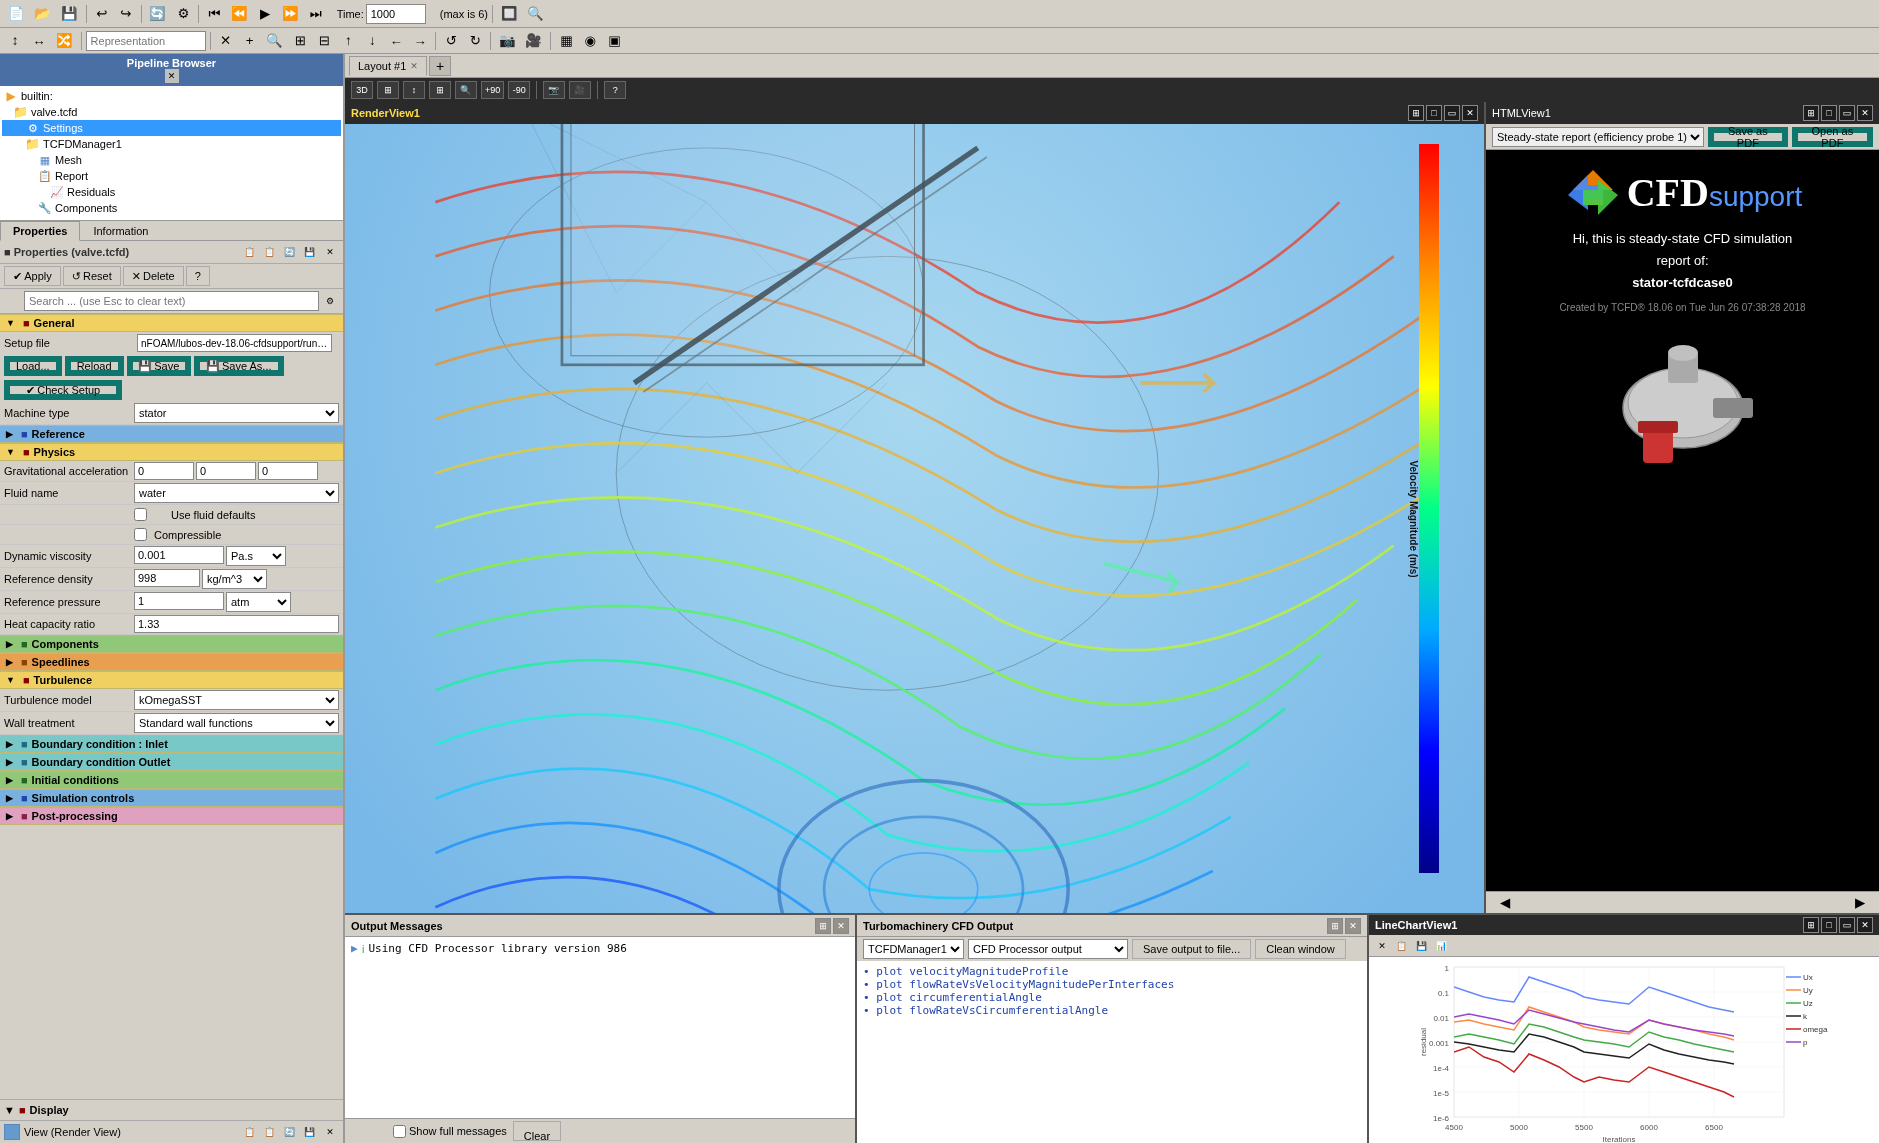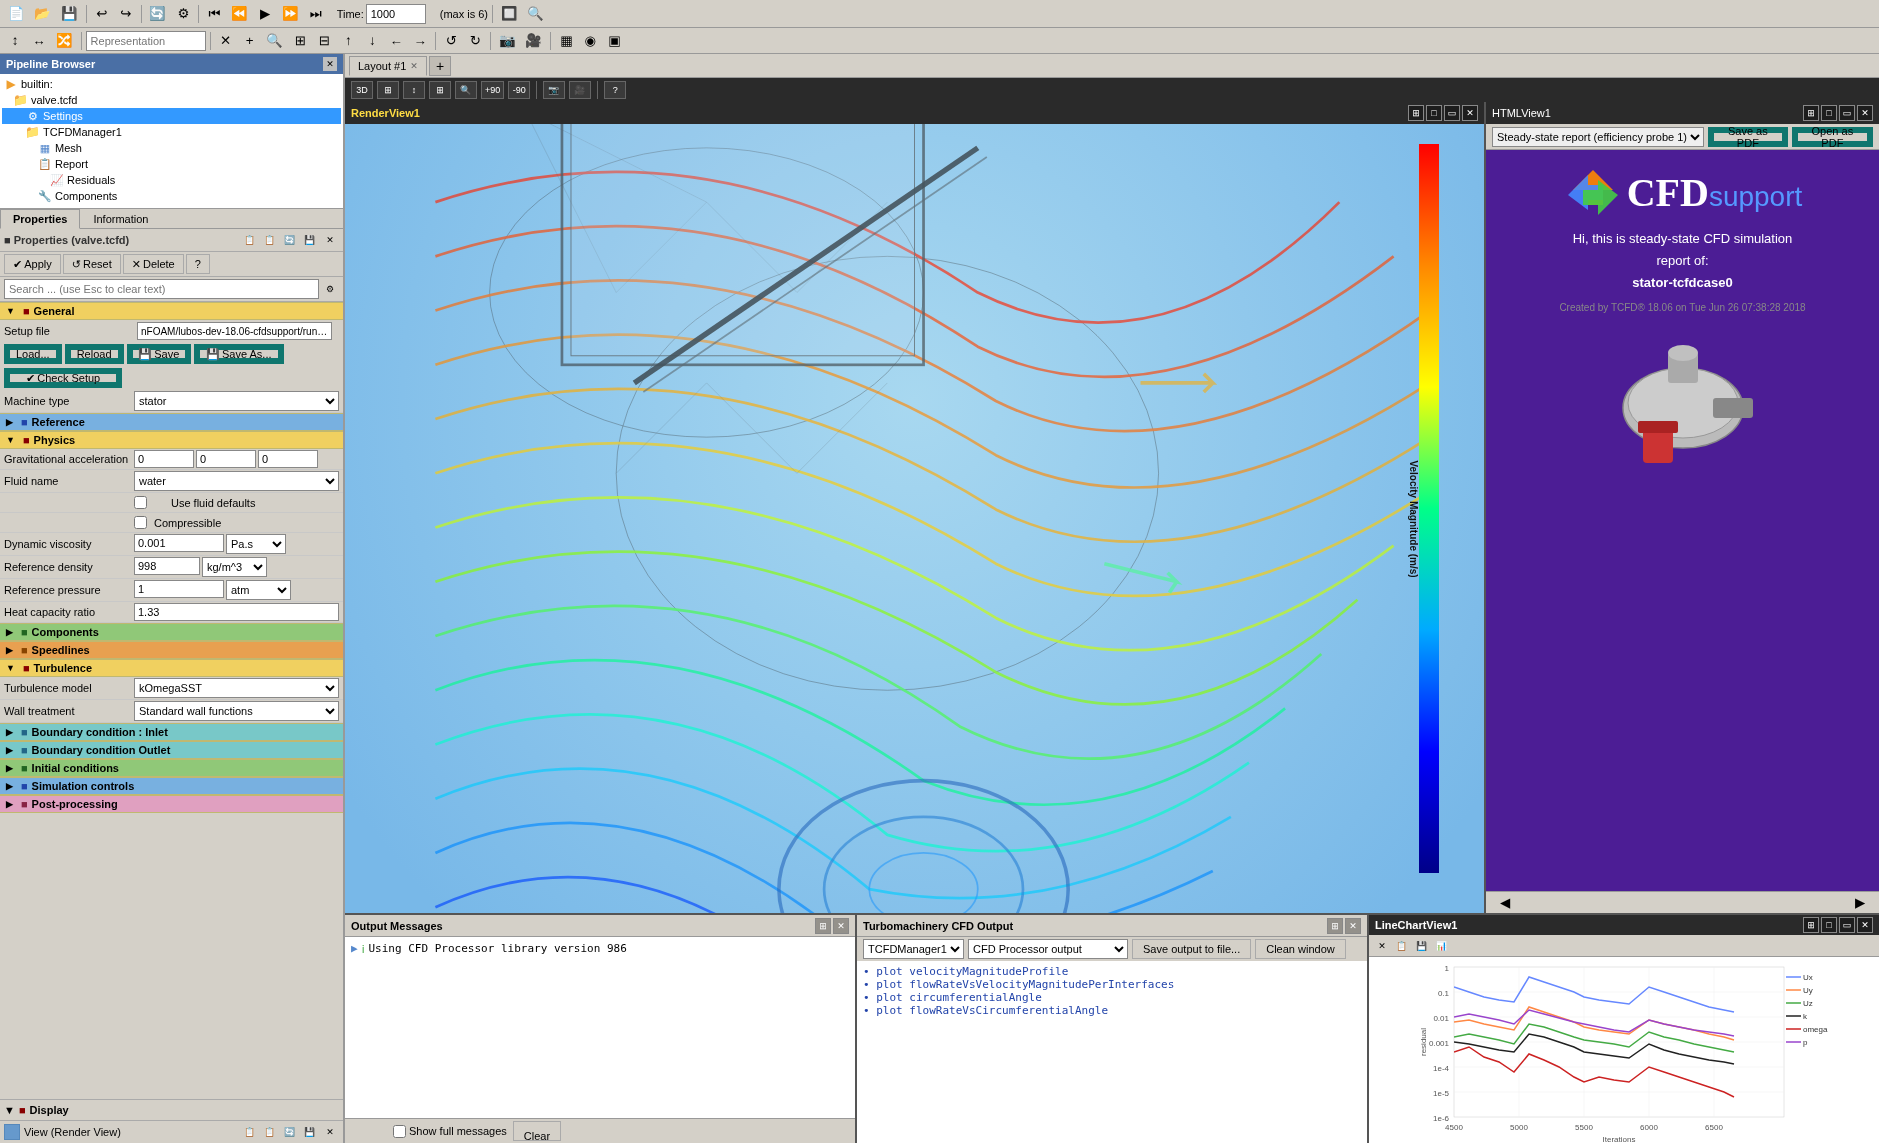--- a/index.html
+++ b/index.html
@@ -11,37 +11,37 @@
     .tb-btn { background: #d4d0c8; border: 1px solid transparent; padding: 1px 3px; cursor: pointer; display: inline-flex; align-items: center; justify-content: center; min-width: 22px; height: 22px; }
     .tb-sep { width: 1px; height: 18px; background: #999; margin: 0 2px; }
     .tb-input { height: 20px; border: 1px solid #888; padding: 0 4px; background: white; font-size: 11px; }
 
     
     .main-layout { display: flex; height: calc(1143px - 54px); }
 
     
     .left-panel { width: 345px; min-width: 345px; background: #d4d0c8; border-right: 2px solid #999; display: flex; flex-direction: column; }
 
-    .pipeline-header { background: #4a6fa5; color: white; padding: 3px 6px; font-weight: bold; font-size: 11px; display: flex; align-items: center; justify-content: space-between; }
+    .pipeline-header { background: #4a6fa5; color: white; padding: 3px 6px; font-weight: bold; font-size: 11px; display: flex; align-items: center; justify-content: space-between; flex-direction: column; }
     .pipeline-tree { background: white; flex: 0 0 auto; height: 135px; overflow-y: auto; border-bottom: 1px solid #999; padding: 2px; }
     .tree-item { display: flex; align-items: center; padding: 1px 2px; cursor: pointer; white-space: nowrap; }
     .tree-item.selected { background: #3399ff; color: white; }
     .tree-indent1 { padding-left: 12px; }
     .tree-indent2 { padding-left: 24px; }
     .tree-indent3 { padding-left: 36px; }
     .tree-indent4 { padding-left: 48px; }
     .tree-icon { width: 14px; height: 14px; margin-right: 3px; display: inline-flex; align-items: center; justify-content: center; }
 
     .props-tabs { display: flex; border-bottom: 1px solid #999; background: #d4d0c8; }
     .props-tab { padding: 3px 12px; cursor: pointer; border: 1px solid transparent; border-bottom: none; font-size: 11px; }
     .props-tab.active { background: #d4d0c8; border: 1px solid #999; border-bottom: 1px solid #d4d0c8; font-weight: bold; margin-bottom: -1px; }
 
     .props-toolbar { display: flex; align-items: center; gap: 2px; padding: 2px 4px; background: #d4d0c8; border-bottom: 1px solid #aaa; }
     .props-toolbar-btn { background: #d4d0c8; border: 1px solid #aaa; padding: 1px 8px; font-size: 11px; cursor: pointer; display: flex; align-items: center; gap: 2px; height: 20px; }
-    .props-search { flex: 1; height: 20px; border: 1px solid #888; padding: 0 4px; font-size: 11px; background: white; }
+    .props-search { flex: 1; height: 20px; border: 1px solid #888; padding: 0 4px; font-size: 11px; background: white; margin-left: 20px; }
 
     .props-body { flex: 1; overflow-y: auto; background: #d4d0c8; }
 
     .section-header { background: #e8e0a0; padding: 2px 6px; font-weight: bold; font-size: 11px; display: flex; align-items: center; gap: 4px; cursor: pointer; border-top: 1px solid #c0b870; border-bottom: 1px solid #c0b870; }
     .section-header.yellow { background: #f0d060; }
 
     .prop-row { display: flex; align-items: center; padding: 1px 4px; min-height: 20px; border-bottom: 1px solid #c8c8c8; }
     .prop-label { width: 130px; min-width: 130px; font-size: 11px; padding-right: 4px; }
     .prop-value { flex: 1; }
     .prop-input { width: 100%; height: 18px; border: 1px solid #888; padding: 0 3px; font-size: 11px; background: white; }
@@ -600,21 +600,21 @@
             </div>
           </div>
 
           <div style="background:#d4d0c8;padding:2px 6px;display:flex;align-items:center;gap:4px;border-bottom:1px solid #999;height:26px;">
             <select style="height:20px;font-size:11px;flex:1;border:1px solid #888;">
               <option>Steady-state report (efficiency probe 1)</option>
             </select>
             <button class="file-btn">Save as PDF</button>
             <button class="file-btn">Open as PDF</button>
           </div>
-          <div class="html-body" style="background:#4c1d95;flex:1;display:flex;flex-direction:column;align-items:center;padding:15px 20px;position:relative;">
+          <div class="html-body" style="background:#000000;flex:1;display:flex;flex-direction:column;align-items:center;padding:15px 20px;position:relative;">
 
             <div style="display:flex;align-items:center;gap:4px;margin-bottom:8px;">
 
               <div style="position:relative;width:60px;height:55px;">
                 <svg width="60" height="55" viewBox="0 0 60 55">
                   <path d="M30,5 L50,25 L40,25 L40,40 L20,40 L20,25 L10,25 Z" fill="#ff8800" opacity="0.9"></path>
                   <path d="M5,30 L25,10 L25,20 L40,20 L40,35 L25,35 L25,45 Z" fill="#4488ff" opacity="0.9"></path>
                   <path d="M55,30 L35,50 L35,40 L20,40 L20,25 L35,25 L35,15 Z" fill="#44cc44" opacity="0.9"></path>
                 </svg>
               </div>

